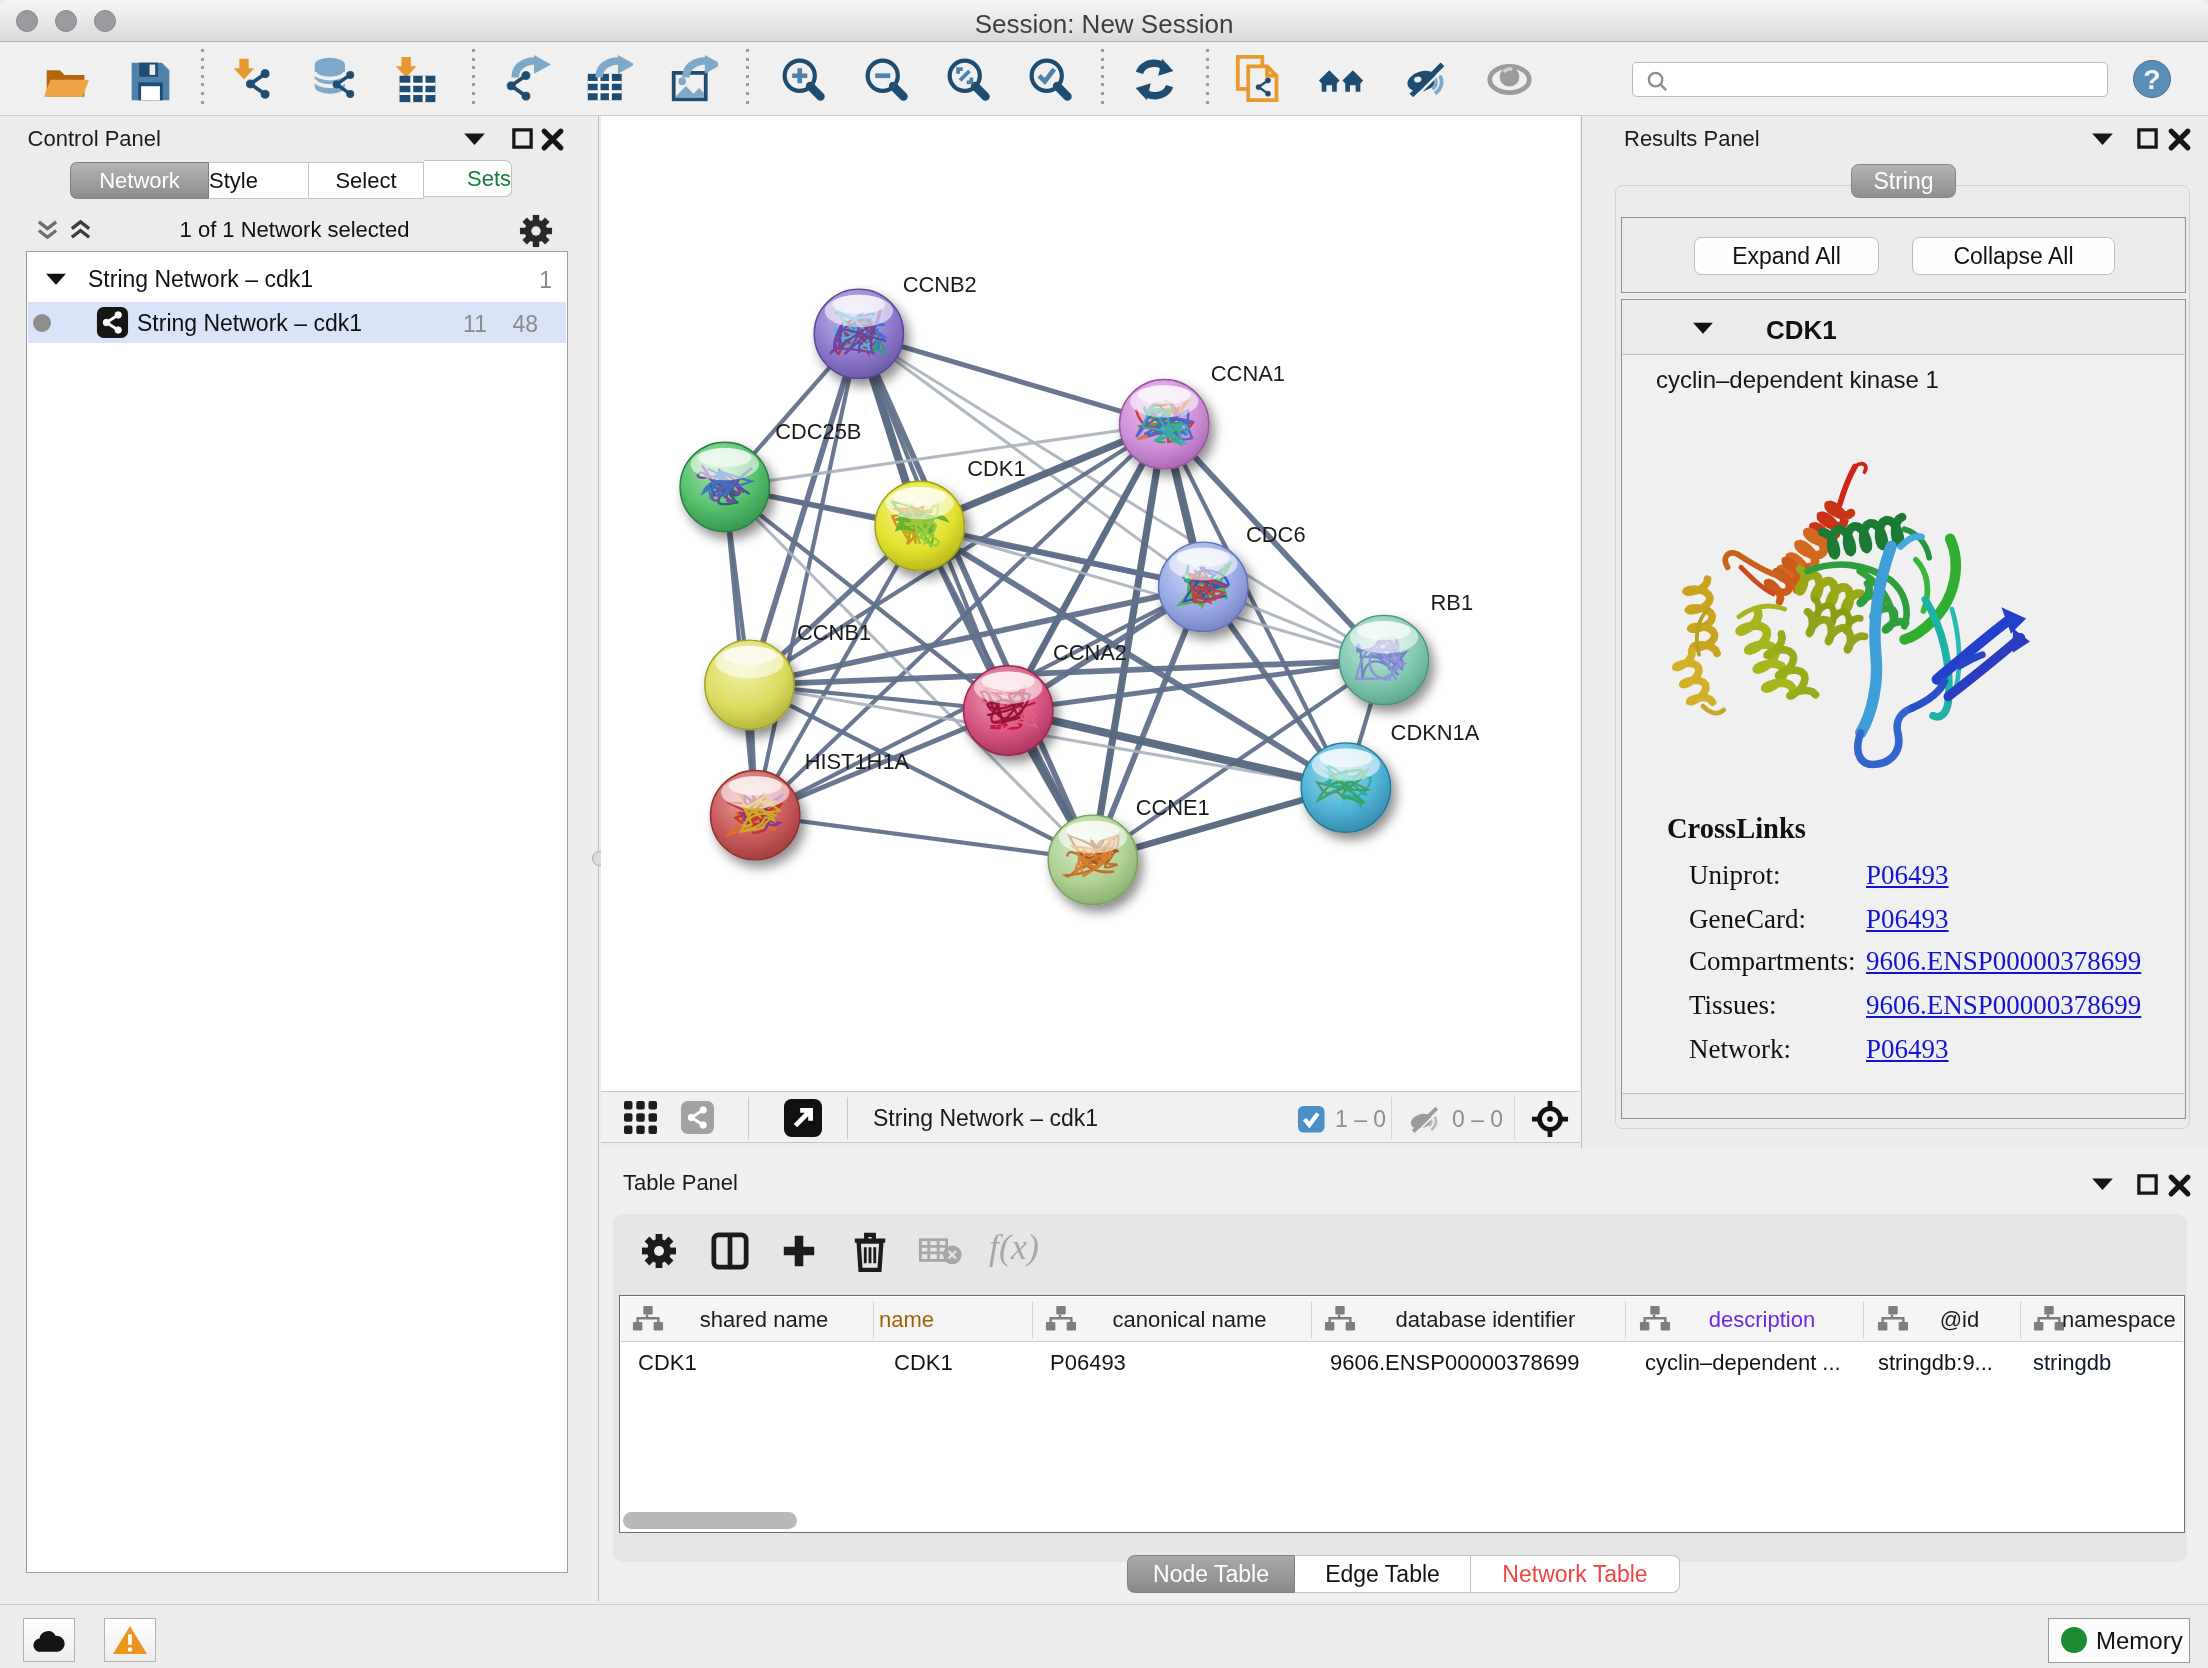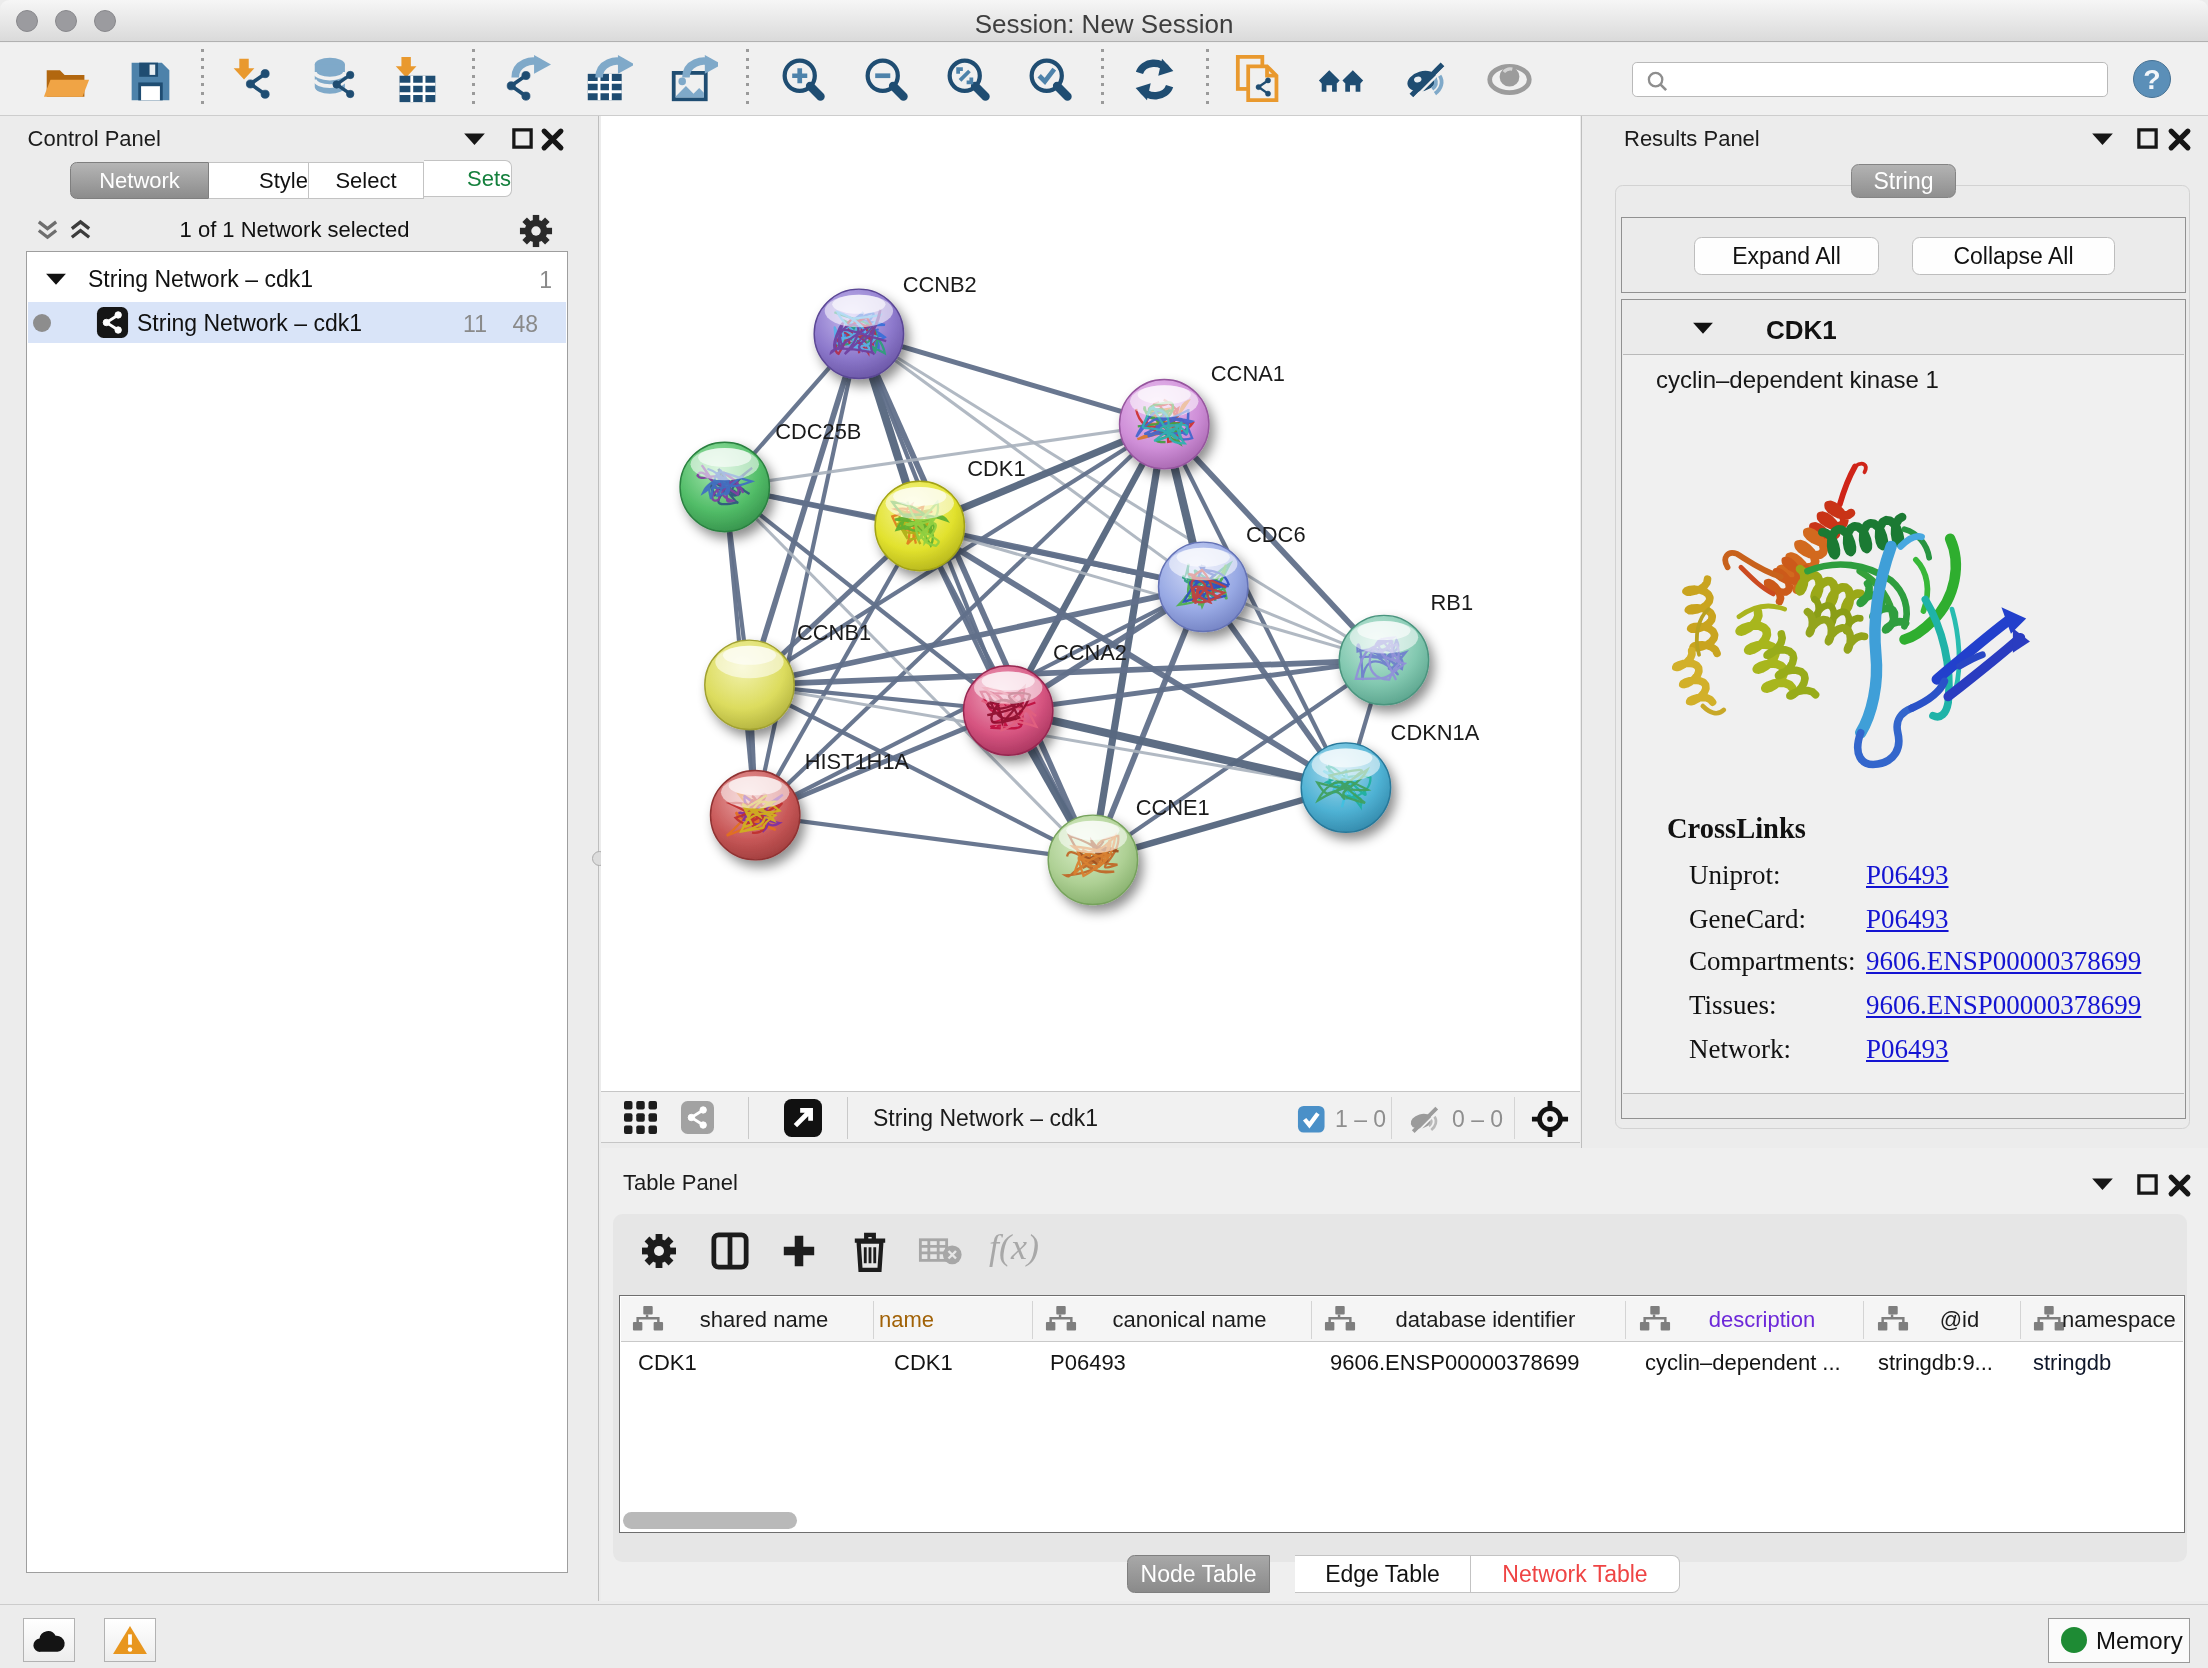--- a/index.html
+++ b/index.html
@@ -182,21 +182,21 @@
 <svg class="ic" style="left:463px;top:132px" width="23" height="14.3" viewBox="0 0 20 12">
     <path d="M1 1 L19 1 L10 11 Z" fill="#161616"></path>
   </svg>
 <svg class="ic" style="left:511px;top:127px" width="23" height="23" viewBox="0 0 24 24">
     <rect x="3" y="3" width="18" height="18" fill="none" stroke="#161616" stroke-width="3.4"></rect>
   </svg>
 <svg class="ic" style="left:540px;top:127px" width="25" height="25" viewBox="0 0 24 24">
     <path d="M4 4 L20 20 M20 4 L4 20" stroke="#161616" stroke-width="5" stroke-linecap="round"></path>
   </svg>
 <div class="abs" style="left:70px;top:162px;width:139px;height:37px;background:linear-gradient(#b5b5b5,#8c8c8c);color:#fff;border:1px solid #7f7f7f;border-radius:6.7px 0 0 6.7px;font-size:22px;text-align:center;line-height:35px">Network</div>
-<div class="abs" style="left:209px;top:162px;width:100px;height:37px;background:#ffffff;color:#111;border:1px solid #c3c3c3;border-left:none;font-size:22px;text-align:right;line-height:35px">Style</div>
+<div class="abs" style="left:209px;top:162px;width:100px;height:37px;background:#ffffff;color:#111;border:1px solid #c3c3c3;border-left:none;font-size:22px;text-align:left;line-height:35px">Style</div>
 <div class="abs" style="left:309px;top:162px;width:115px;height:37px;background:#ffffff;color:#111;border:1px solid #c3c3c3;border-left:none;font-size:22px;text-align:center;line-height:35px">Select</div>
 <div class="abs" style="left:424px;top:160px;width:88px;height:37px;background:#ffffff;color:#15803d;border:1px solid #c3c3c3;border-left:none;border-radius:0 6.7px 6.7px 0;font-size:22px;text-align:right;line-height:35px">Sets</div>
 <svg class="ic" style="left:34px;top:219px" width="27" height="25" viewBox="0 0 28 26">
     <g stroke="#6e6e6e" stroke-width="3.4" fill="none">
       <path d="M5 3 L14 10 L23 3"></path>
       <path d="M5 12 L14 19 L23 12"></path>
     </g>
   </svg>
 <svg class="ic" style="left:67px;top:219px" width="27" height="25" viewBox="0 0 28 26">
     <g stroke="#3c3c3c" stroke-width="3.4" fill="none">
@@ -717,21 +717,21 @@
   </svg>
 <div class="abs" style="left:2062px;top:1307px;width:113px;text-align:center;font-size:22px;overflow:hidden;white-space:nowrap;color:#1c1c1c">namespace</div>
 <div class="abs" style="left:638px;top:1350px;font-size:22px;color:#141414">CDK1</div>
 <div class="abs" style="left:894px;top:1350px;font-size:22px;color:#141414">CDK1</div>
 <div class="abs" style="left:1050px;top:1350px;font-size:22px;color:#141414">P06493</div>
 <div class="abs" style="left:1330px;top:1350px;font-size:22px;color:#141414">9606.ENSP00000378699</div>
 <div class="abs" style="left:1645px;top:1350px;font-size:22px;color:#141414">cyclin–dependent ...</div>
 <div class="abs" style="left:1878px;top:1350px;font-size:22px;color:#141414">stringdb:9...</div>
 <div class="abs" style="left:2033px;top:1350px;font-size:22px;color:#0f172a">stringdb</div>
 <div class="abs" style="left:623px;top:1512px;width:174px;height:17px;border-radius:8.6px;background:#b9b9b9"></div>
-<div class="abs" style="left:1127px;top:1555px;width:143px;height:38px;background:linear-gradient(#a8a8a8,#8a8a8a);color:#fff;border:1px solid #7f7f7f;border-radius:7.6px 0 0 7.6px;font-size:23px;text-align:center;line-height:36px">Node Table</div>
+<div class="abs" style="left:1127px;top:1555px;width:168px;height:38px;background:linear-gradient(#a8a8a8,#8a8a8a);color:#fff;border:1px solid #7f7f7f;border-radius:7.6px 0 0 7.6px;font-size:23px;text-align:center;line-height:36px">Node Table</div>
 <div class="abs" style="left:1295px;top:1555px;width:176px;height:38px;background:#fff;color:#111;border:1px solid #c3c3c3;border-left:none;font-size:23px;text-align:center;line-height:36px">Edge Table</div>
 <div class="abs" style="left:1471px;top:1555px;width:209px;height:38px;background:#fff;color:#ef4444;border:1px solid #c3c3c3;border-left:none;border-radius:0 7.6px 7.6px 0;font-size:23px;text-align:center;line-height:36px">Network Table</div>
 <div class="abs" style="left:0;top:1604px;width:2208px;height:1px;background:#cccccc"></div>
 <div class="abs" style="left:23px;top:1618px;width:52px;height:44px;background:linear-gradient(#ffffff,#ededed);border:1px solid #b2b2b2"></div>
 <div class="abs" style="left:104px;top:1618px;width:52px;height:44px;background:linear-gradient(#ffffff,#ededed);border:1px solid #b2b2b2"></div>
 <svg class="ic" style="left:31px;top:1627px" width="36" height="27" viewBox="0 0 38 28">
     <path d="M10 26 a7 7 0 0 1 -1 -14 a9 9 0 0 1 17 -3 a7.5 7.5 0 0 1 2 17 Z" fill="#141414"></path>
   </svg>
 <svg class="ic" style="left:112px;top:1624px" width="36" height="32" viewBox="0 0 38 34">
     <path d="M19 2 L37 32 H1 Z" fill="#e8961e"></path>

